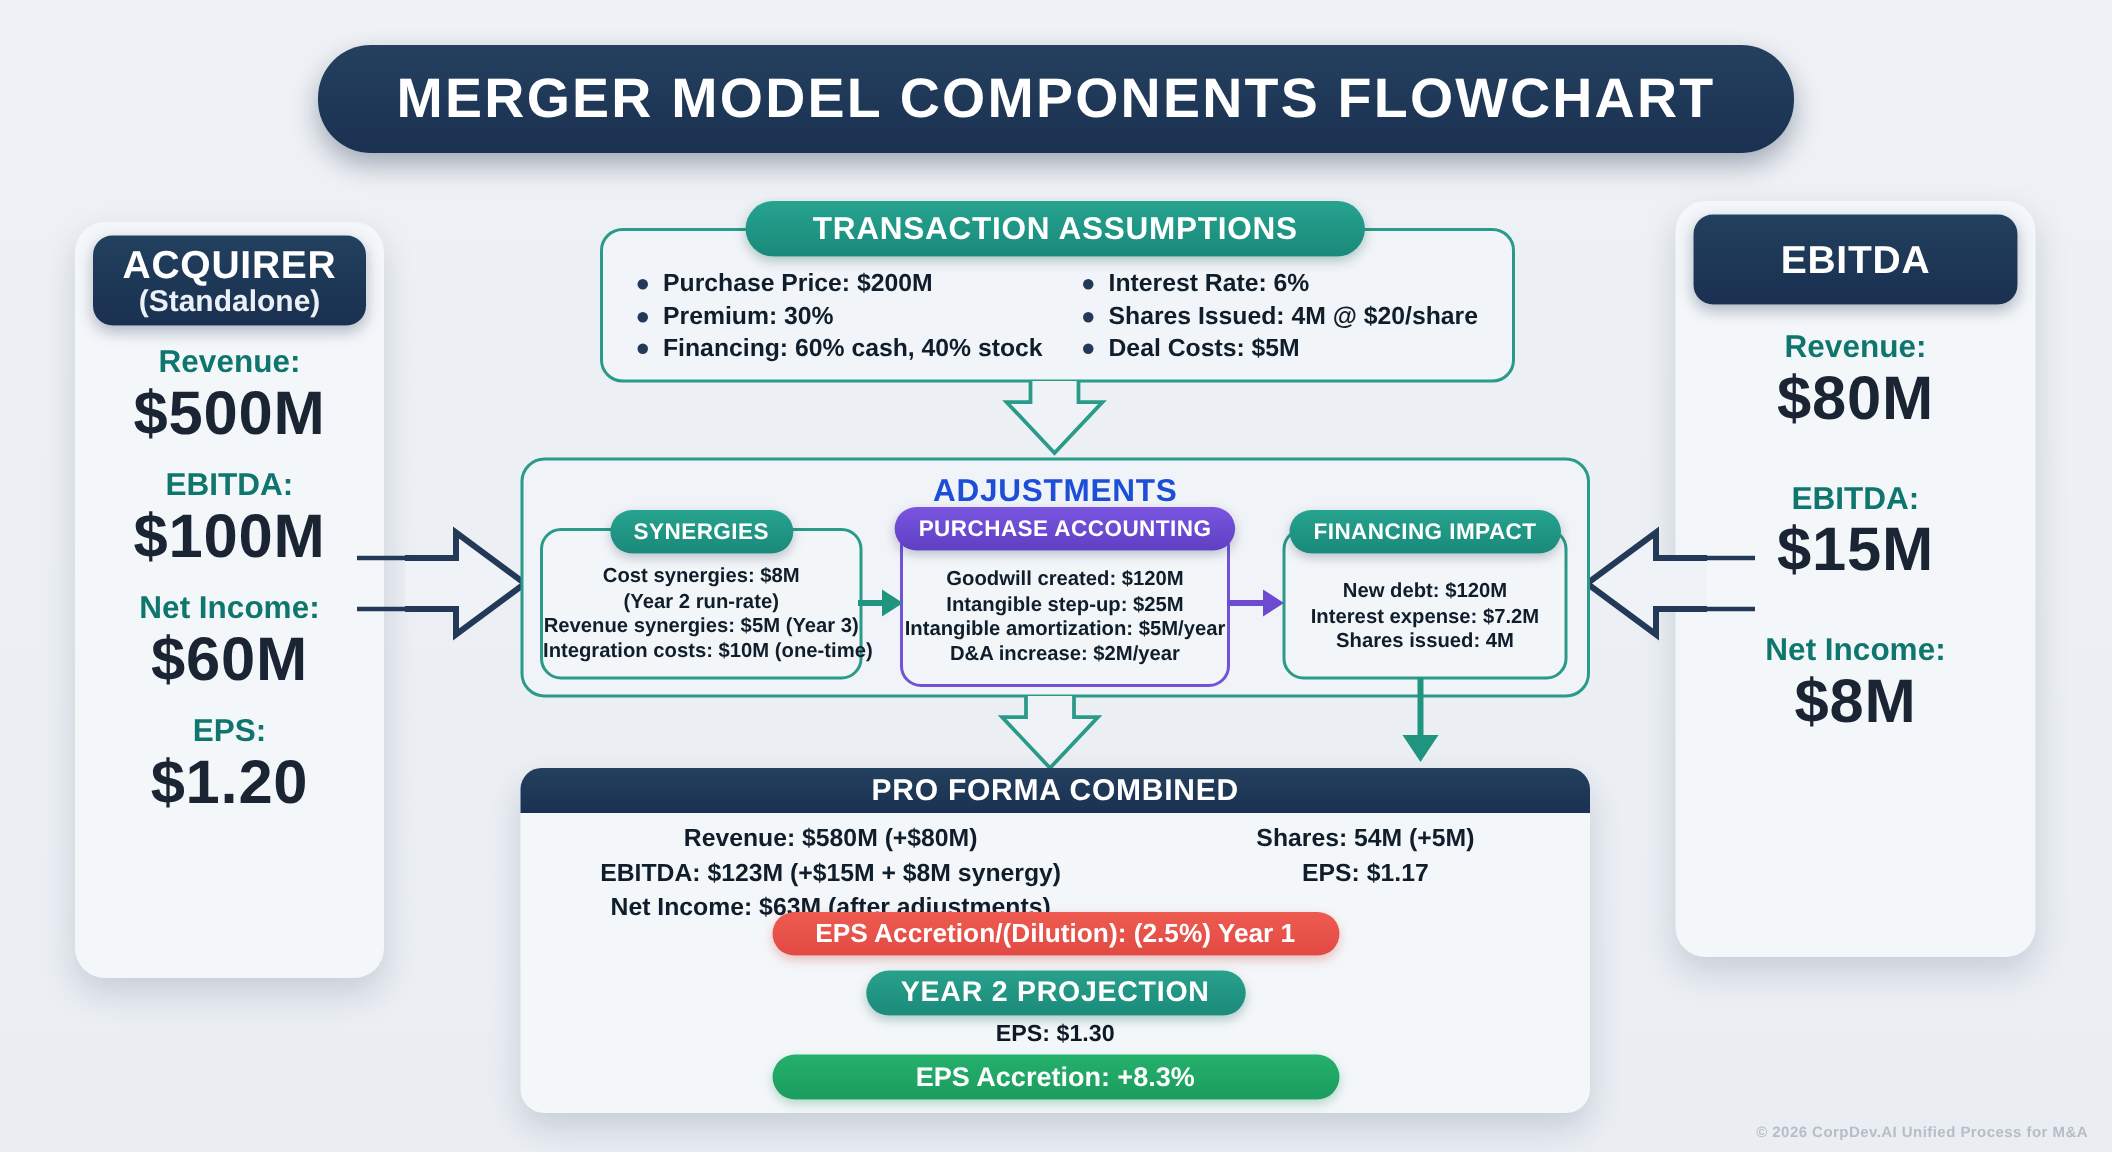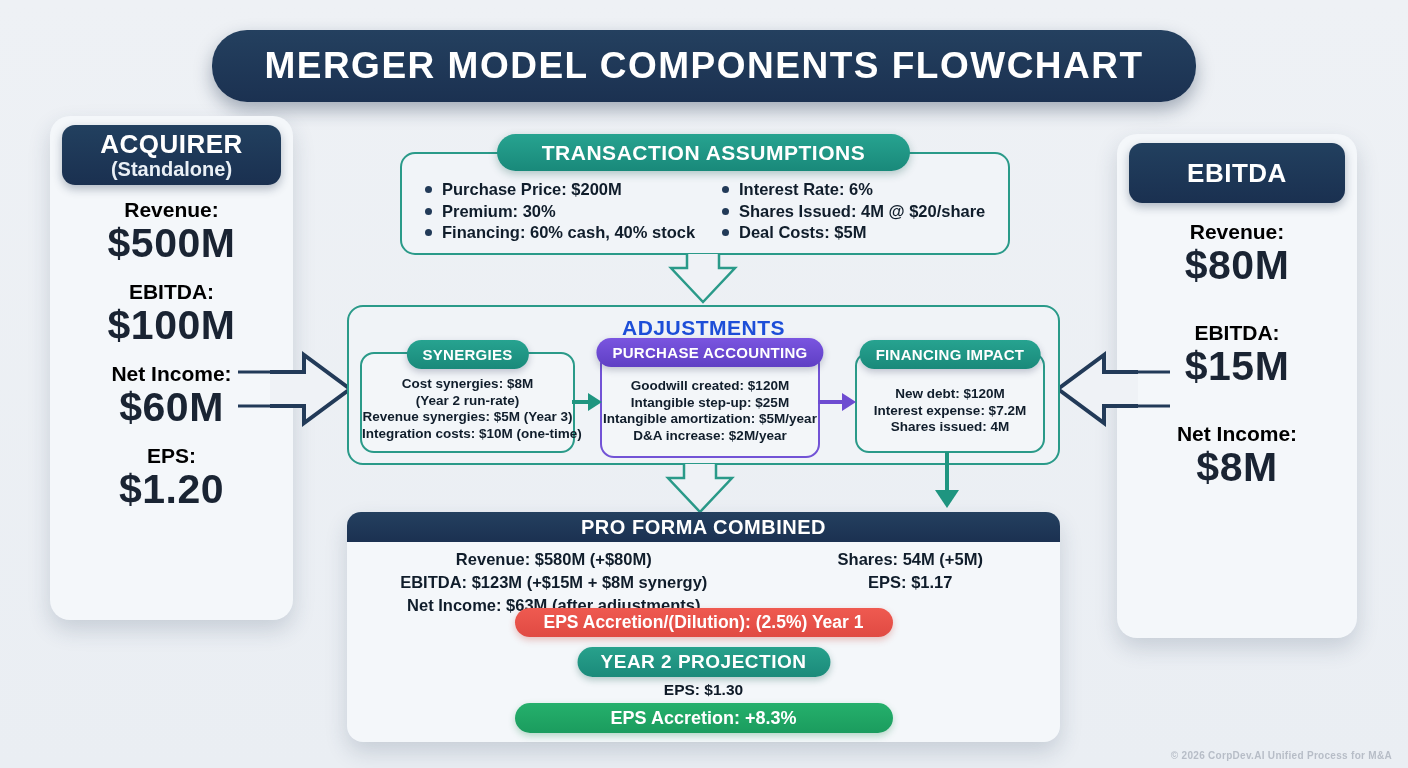--- a/index.html
+++ b/index.html
@@ -27,21 +27,21 @@
     box-shadow:0 10px 22px rgba(40,60,90,.18);
   }
   .card-head {
     position:absolute; left:12px; right:12px; top:9px; height:60px;
     background:linear-gradient(180deg,#22405f 0%,#1a3050 100%);
     border-radius:13px; display:flex; flex-direction:column; align-items:center; justify-content:center;
     box-shadow:0 4px 10px rgba(20,40,70,.3);
   }
   .card-head .h1 { color:#fff; font-size:26px; font-weight:800; letter-spacing:.5px; line-height:28px; }
   .card-head .h2 { color:#eaf0f6; font-size:20px; font-weight:700; line-height:22px; }
-  .stat-label { font-size:21px; font-weight:800; color:#000000; text-align:center; line-height:24px; }
+  .stat-label { font-size:21px; font-weight:800; color:#0f766e; text-align:center; line-height:24px; }
   .stat-value { font-size:41px; font-weight:800; color:#1a2433; text-align:center; line-height:43px; letter-spacing:.5px; }
 
   
   .assump-box {
     position:absolute; left:400px; top:152px; width:610px; height:103px;
     background:#f1f4f8; border:2.5px solid #2a9a89; border-radius:15px;
   }
   .assump-pill {
     position:absolute; left:497px; top:134px; width:413px; height:37px;
     background:linear-gradient(180deg,#27a390 0%,#19897a 100%);
@@ -111,21 +111,21 @@
 </style>
 </head>
 <body>
 
 <div class="stage">
 
   <div class="title-banner">
     <span>MERGER MODEL COMPONENTS FLOWCHART</span>
   </div>
 
-  <div class="card" style="left:50px; top:116px; width:243px; height:504px;">
+  <div class="card" style="left:50px; top:148px; width:206px; height:504px;">
     <div class="card-head">
       <div class="h1">ACQUIRER</div>
       <div class="h2">(Standalone)</div>
     </div>
     <div style="position:absolute; top:82px; left:0; width:100%; display:flex; flex-direction:column; gap:15px;">
       <div>
         <div class="stat-label">Revenue:</div>
         <div class="stat-value">$500M</div>
       </div>
       <div>

